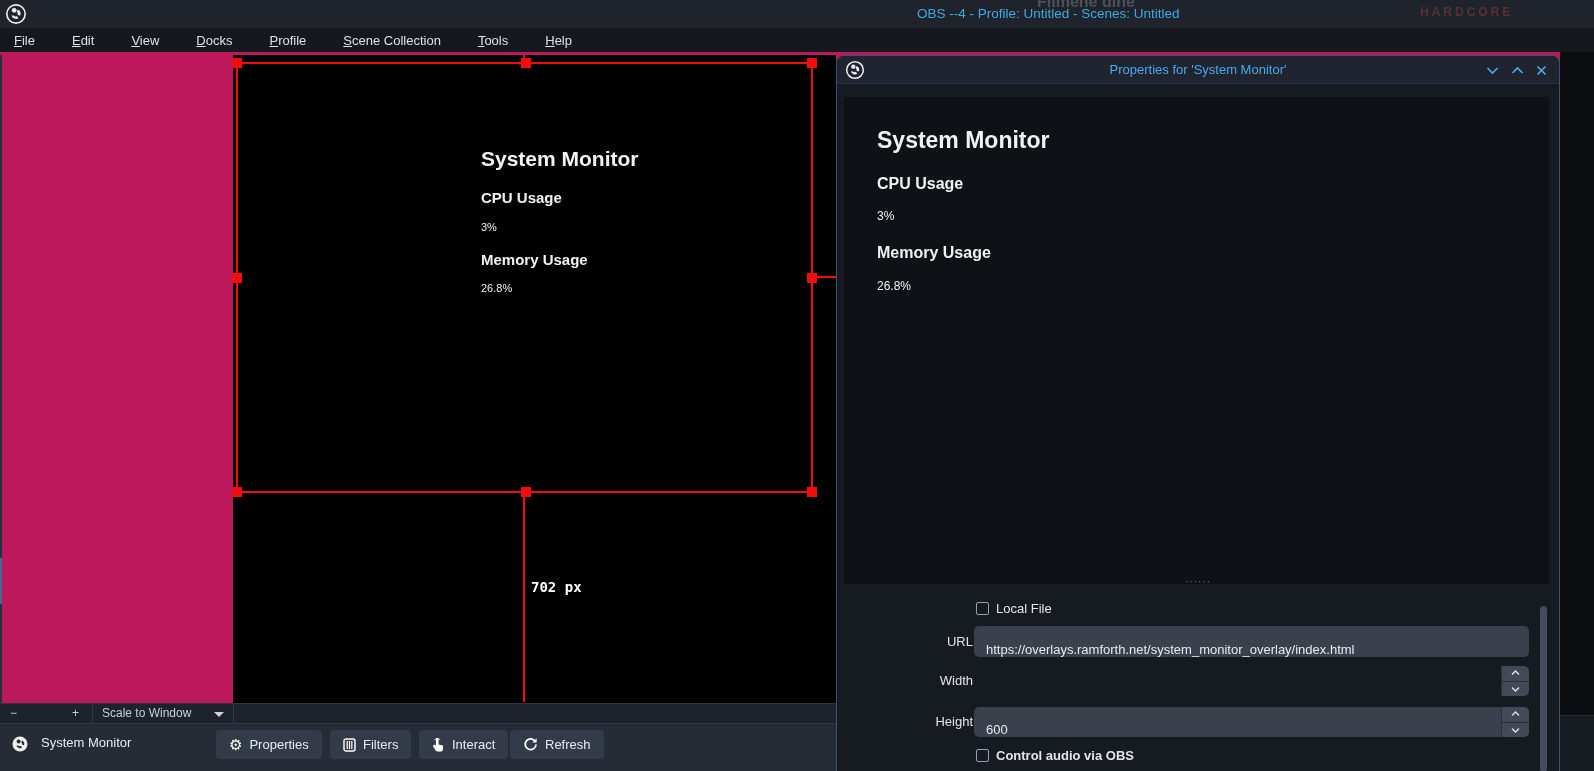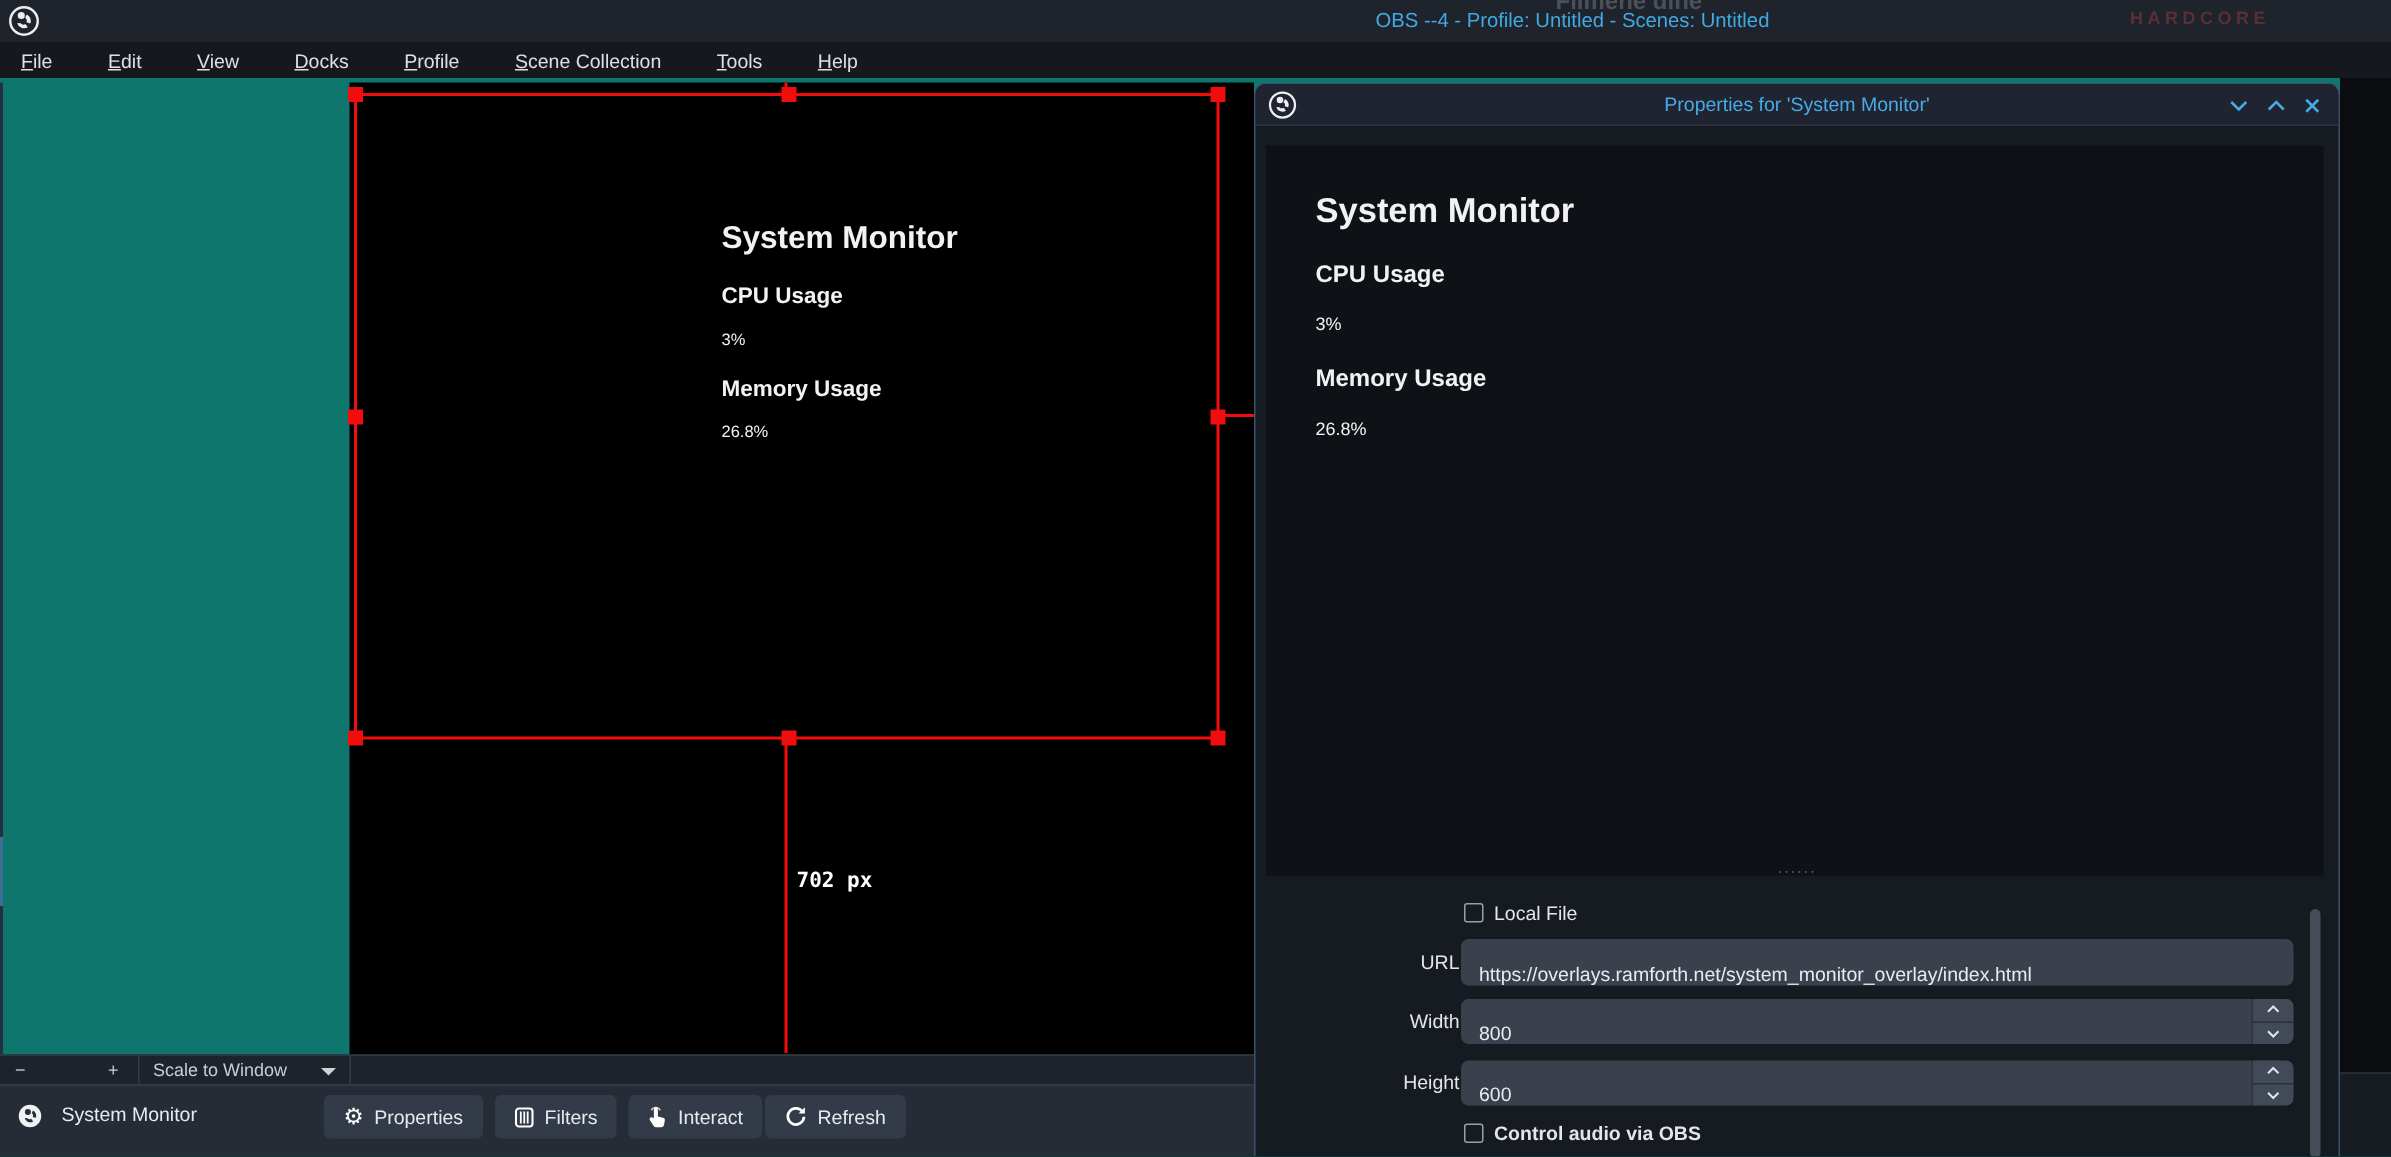--- a/index.html
+++ b/index.html
@@ -1,18 +1,18 @@
 <!DOCTYPE html>
 <html><head>
 <meta charset="utf-8">
 <style>
   * { margin:0; padding:0; box-sizing:border-box; }
   html,body { width:1594px; height:771px; overflow:hidden; background:#0d0f13;
               font-family:"Liberation Sans", sans-serif; }
-  .screen { position:relative; width:1594px; height:771px; background:#0f766e; }
+  .screen { position:relative; width:1594px; height:771px; background:#be185d; }
 
   
   .titlebar { position:absolute; left:0; top:0; width:1594px; height:28px;
               background:#1e232c; overflow:hidden; }
   .obs-logo { position:absolute; left:5px; top:3px; width:22px; height:22px; }
   .win-title { position:absolute; left:893px; top:0; height:28px; line-height:28px;
                color:#41a9e2; font-size:13.5px; white-space:nowrap;margin-left:24px; }
   .faint-1 { position:absolute; left:1037px; top:-7px; color:rgba(150,156,164,.38);
              font-size:16px; font-weight:bold; }
   .faint-2 { position:absolute; left:1420px; top:5px; color:rgba(145,62,64,.5);
@@ -265,23 +265,20 @@
       <span class="checkbox"></span>
       <span>Local File</span>
     </div>
 
     <div class="fld-label lbl-url">URL</div>
     <div class="field fld-url">
       <span>https://overlays.ramforth.net/system_monitor_overlay/index.html</span>
     </div>
 
     <div class="fld-label lbl-w">Width</div>
-    <div class="field fld-w">
-      <span>800</span>
-    </div>
     <div class="spinner sp-w">
       <span class="spin-btn">
         <svg width="9" height="6" viewBox="0 0 9 6">
             <polyline points="1,4.5 4.5,1 8,4.5" fill="none" stroke="#dfe2e6" stroke-width="1.4"></polyline>
           </svg>
       </span>
       <span class="spin-btn">
         <svg width="9" height="6" viewBox="0 0 9 6">
             <polyline points="1,1.5 4.5,5 8,1.5" fill="none" stroke="#dfe2e6" stroke-width="1.4"></polyline>
           </svg>

